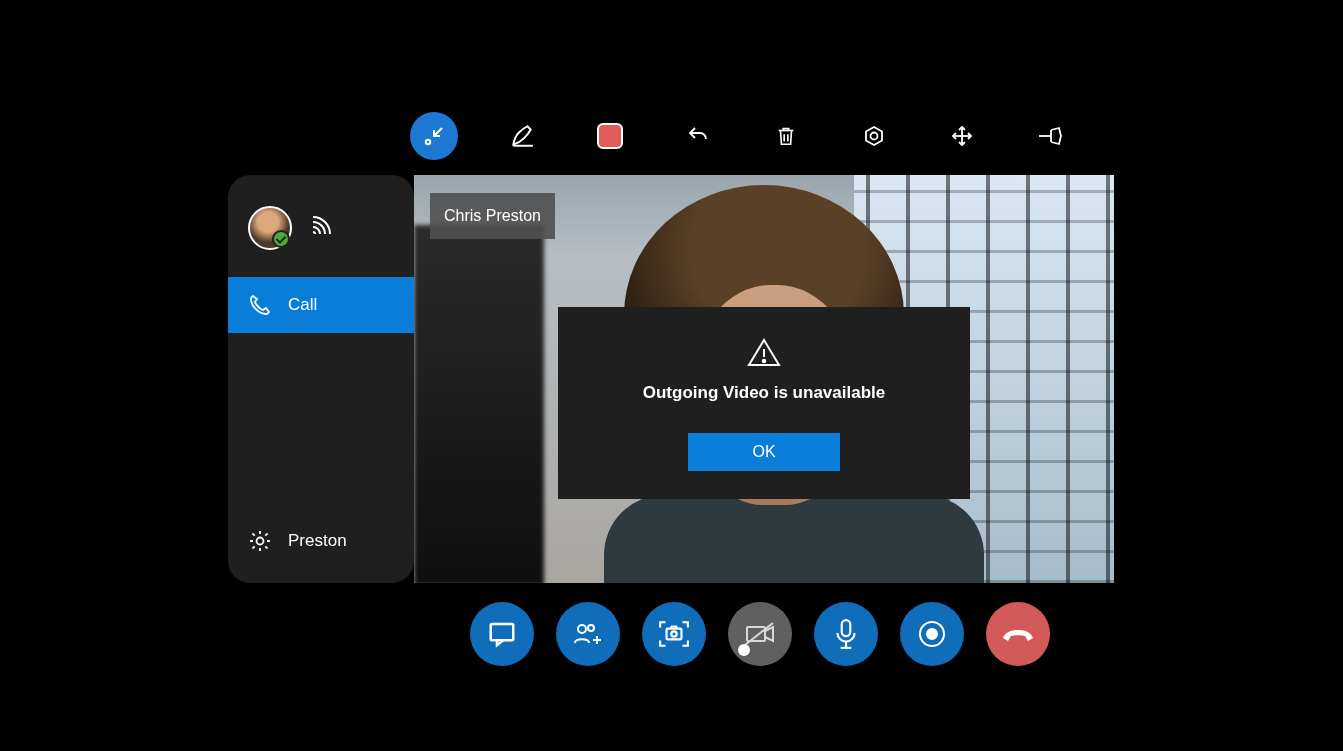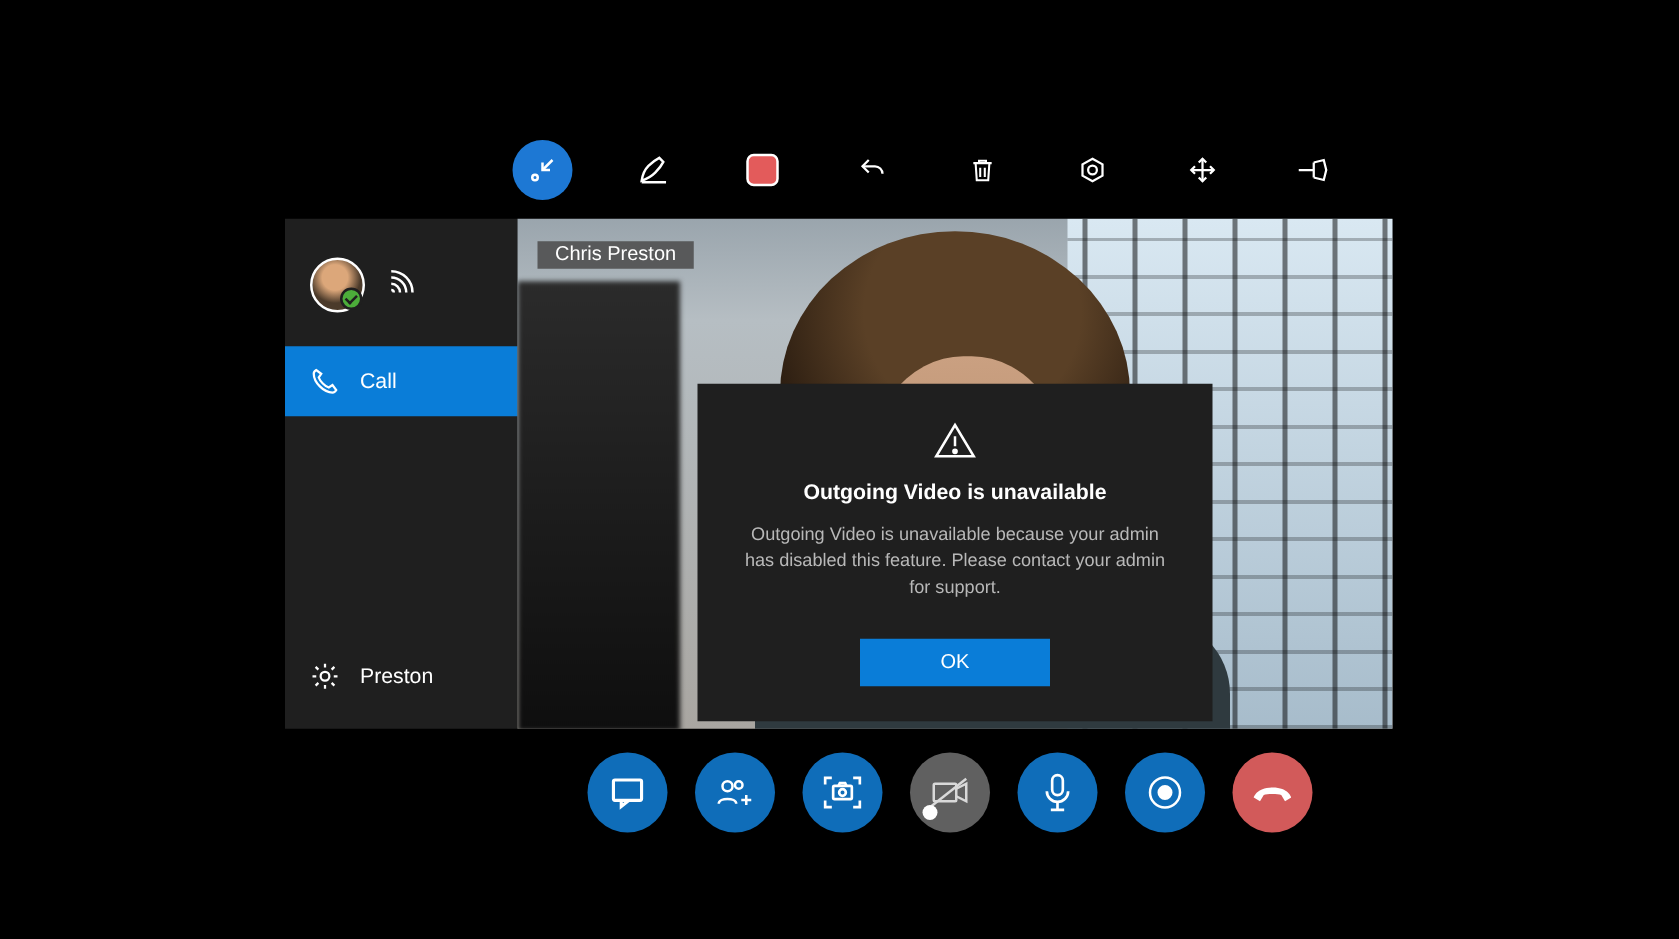--- a/index.html
+++ b/index.html
@@ -48,20 +48,21 @@
     width: 886px;
     height: 408px;
     display: flex;
   }
   .sidebar {
     width: 186px;
     height: 100%;
     background: #1f1f1f;
     display: flex;
     flex-direction: column;
+    border-radius: 22px;
   }
   .sidebar-header {
     height: 102px;
     display: flex;
     align-items: center;
     padding-left: 20px;
   }
   .avatar-wrap {
     position: relative;
     width: 40px;
@@ -141,21 +142,21 @@
   .ear-r{position:absolute;left:262px;top:215px;width:30px;height:45px;border-radius:50%;background:#b58866;}
   .brow-l{position:absolute;left:135px;top:172px;width:45px;height:10px;border-radius:5px;background:#3a2a18;}
   .brow-r{position:absolute;left:200px;top:172px;width:45px;height:10px;border-radius:5px;background:#3a2a18;}
   .shirt{position:absolute;left:20px;top:330px;width:380px;height:160px;border-radius:60px 60px 0 0;background:#2f3a3f;}
 
   .name-tag {
     position: absolute;
     left: 16px;
     top: 18px;
     background: rgba(80,80,80,0.9);
-    padding: 2px 14px;
+    padding: 14px 14px;
     font-size: 16px;
     color: #fff;
     text-align: center;
   }
 
   .modal {
     position: absolute;
     left: 144px;
     top: 132px;
     width: 412px;
@@ -333,21 +334,20 @@
         <span>Chris Preston</span>
       </div>
 
       <div class="modal">
         <svg width="34" height="30" viewBox="0 0 34 30" fill="none" stroke="#fff" stroke-width="2">
           <path d="M17 3 L32 28 H2 Z"></path>
           <line x1="17" y1="12" x2="17" y2="20"></line>
           <circle cx="17" cy="24" r="1.3" fill="#fff"></circle>
         </svg>
         <div class="modal-title">Outgoing Video is unavailable</div>
-        <div class="modal-body">Outgoing Video is unavailable because your admin has disabled this feature. Please contact your admin for support.</div>
         <div class="modal-btn">
           <span>OK</span>
         </div>
       </div>
     </div>
   </div>
 
   <div class="call-controls">
     <div class="cbtn blue">
       <svg width="30" height="30" viewBox="0 0 24 24" fill="none" stroke="#fff" stroke-width="2">

